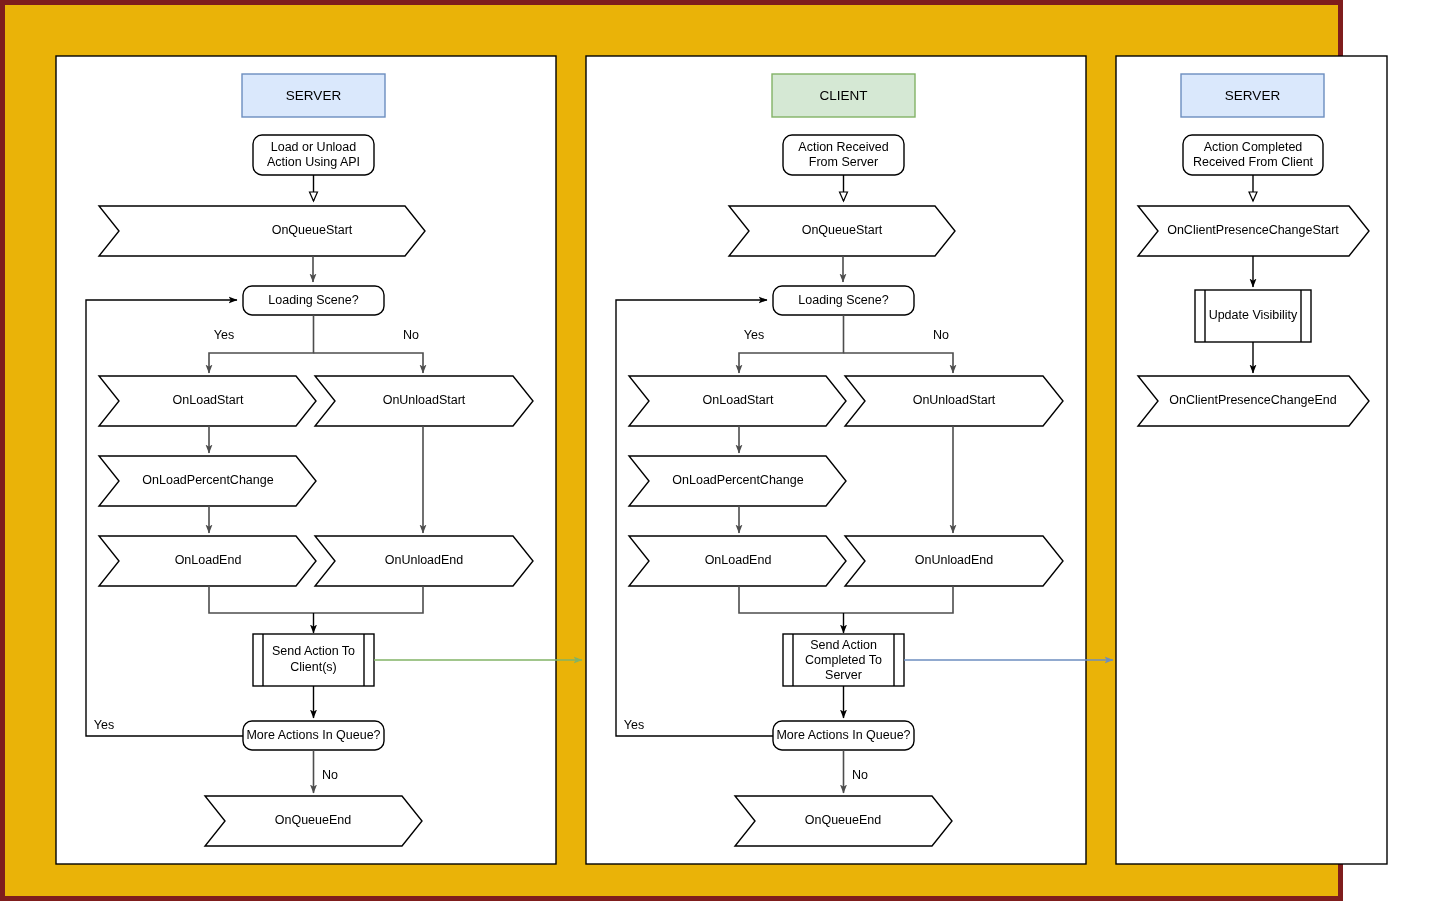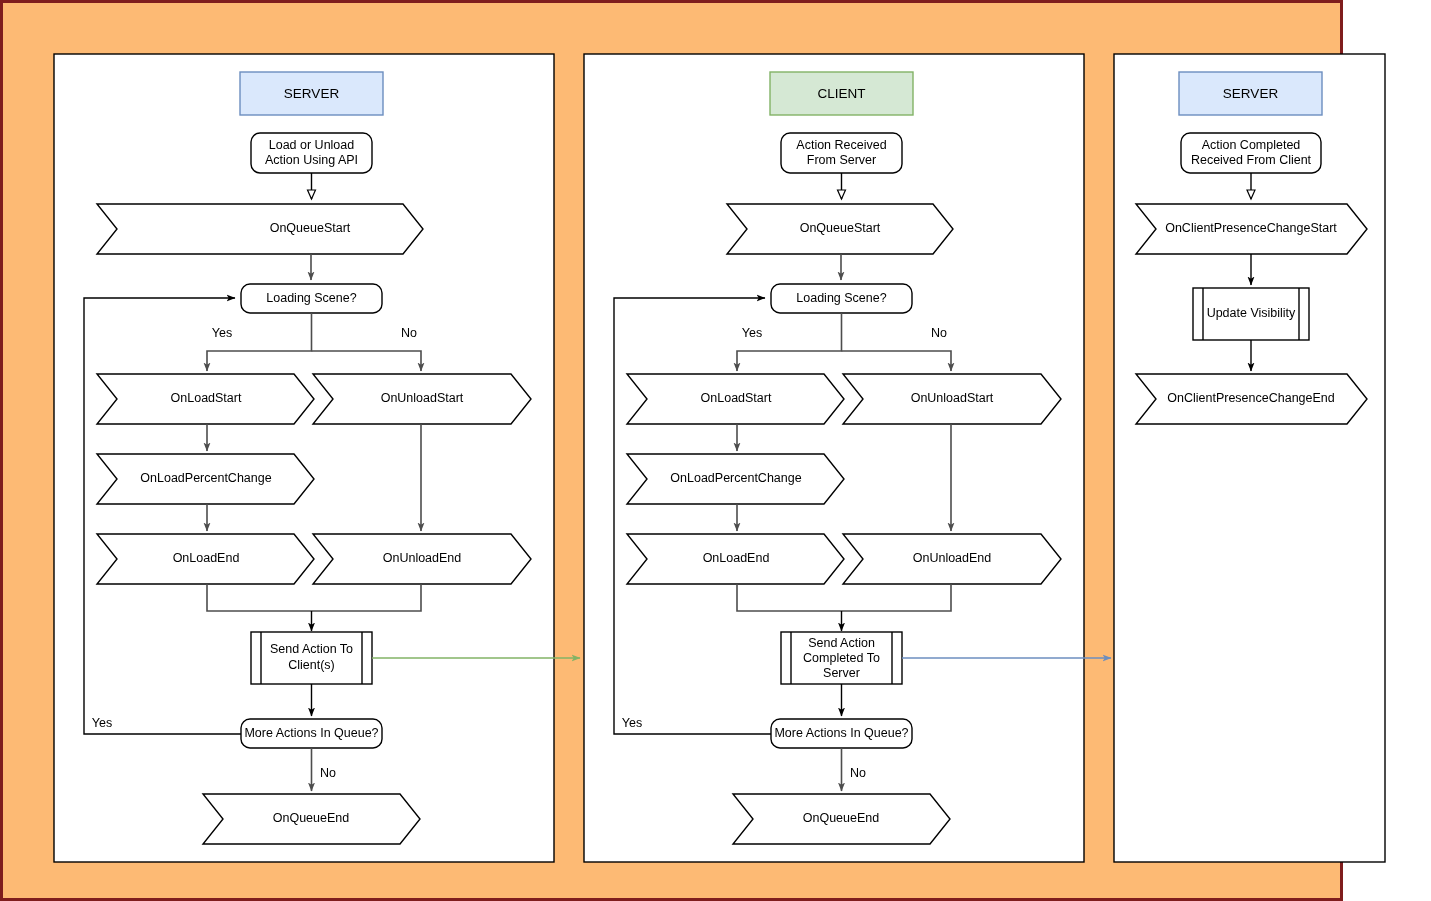--- a/index.html
+++ b/index.html
@@ -8,22 +8,22 @@
   }
   body {
     font-family: "Liberation Sans", sans-serif;
     width: 1431px; height: 901px;
     overflow: hidden;
   }
   #root {
     position: relative;
     width: 1343px; height: 901px;
     box-sizing: border-box;
-    border: 3px solid #7f1d1d;
-    background: #fdba74;
+    border: 5px solid #7f1d1d;
+    background: #eab308;
   }
   svg#diagram {
     position: absolute;
     left: 0; top: 0;
     width: 1431px; height: 901px;
     display: block;
   }
   .lane {
     fill: #ffffff;
     stroke: #000000;

